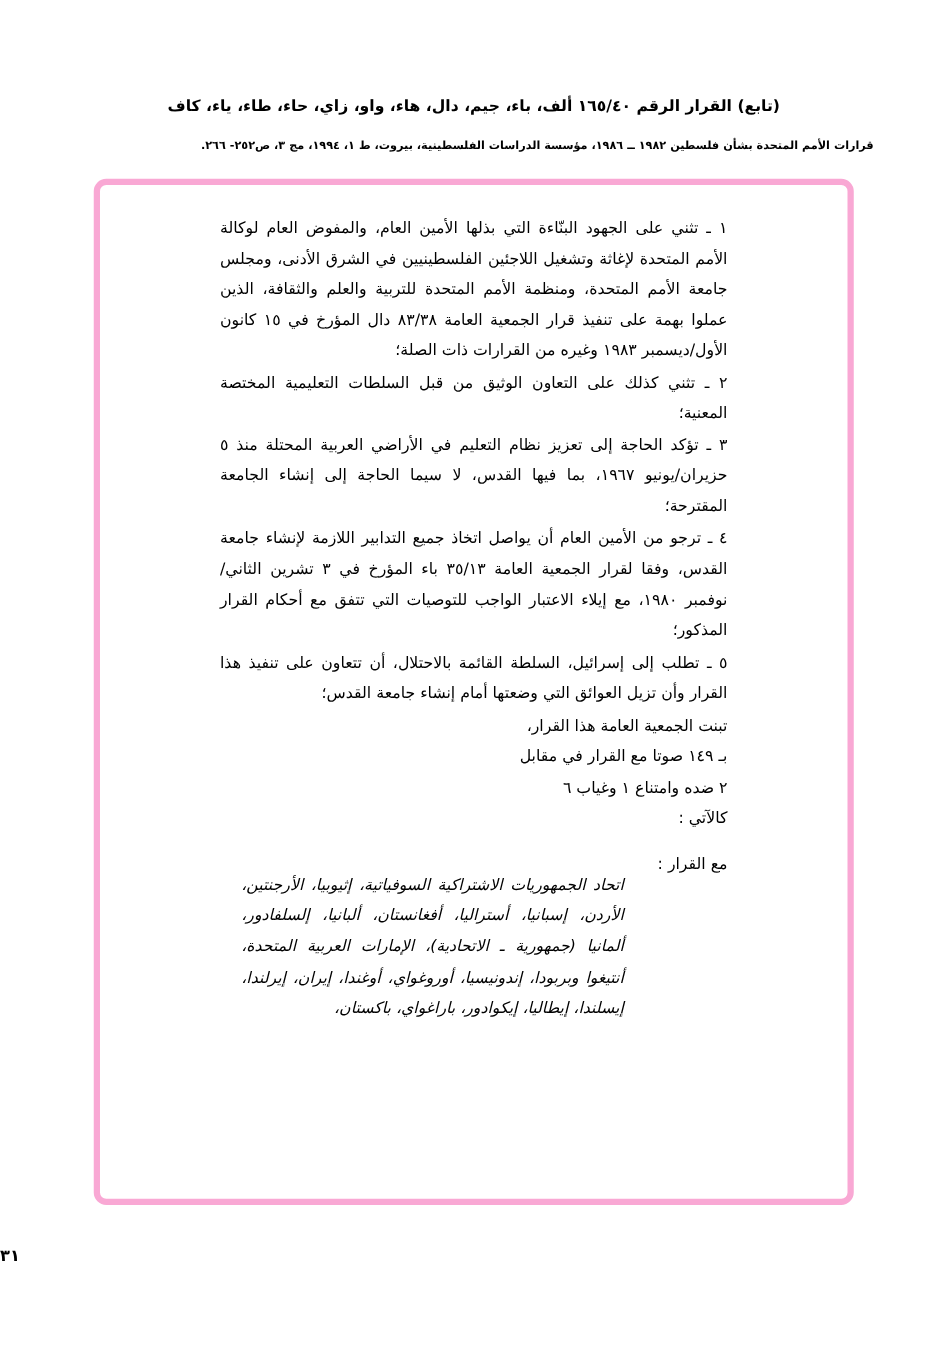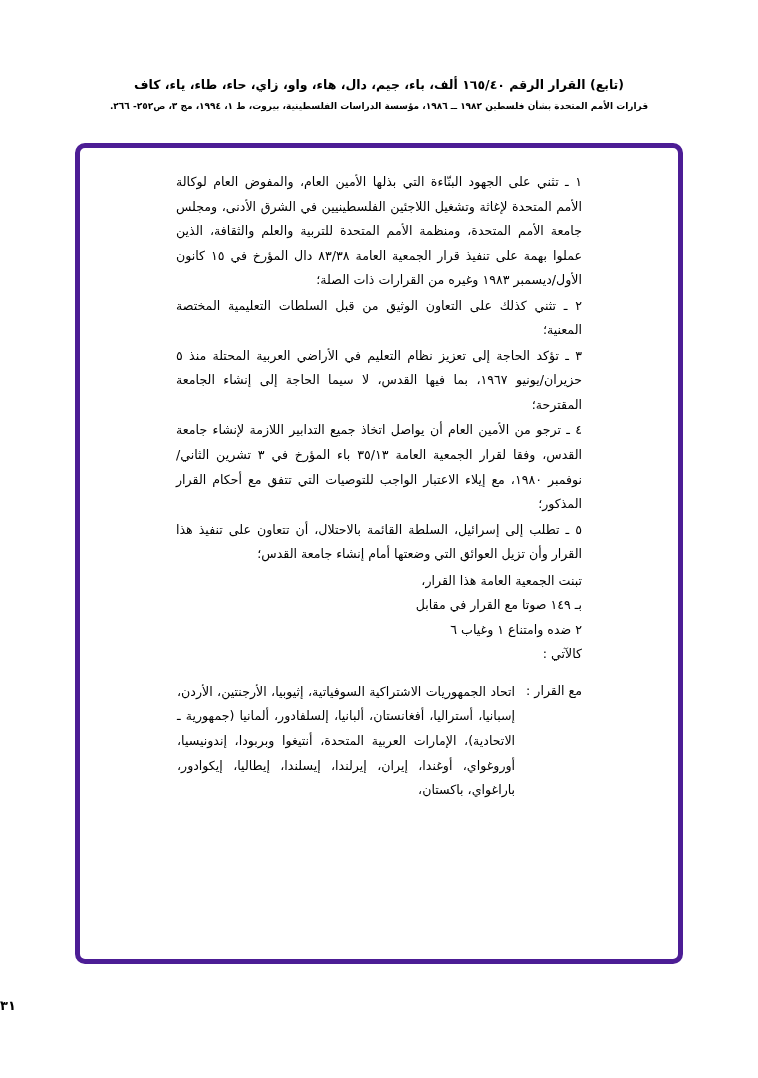--- a/index.html
+++ b/index.html
@@ -31,31 +31,32 @@
   .header-title {
     font-size: 12.5px;
     font-weight: bold;
     letter-spacing: 0px;
     line-height: 1.5;
     color: #000;
   }
   .header-source {
     font-size: 9px;
     font-weight: bold;
-    margin-top: 5px;
+    margin-top: 16px;
     color: #000;
     line-height: 1.4;
+    text-align: right;
   }
   .frame {
     position: absolute;
     top: 143px;
     left: 75px;
     width: 608px;
     height: 821px;
-    border: 5px solid #4c1d95;
+    border: 5px solid #f9a8d4;
     border-radius: 10px;
     box-sizing: border-box;
     background: #fff;
   }
   .content {
     position: absolute;
     top: 22px;
     right: 96px;
     left: 96px;
     direction: rtl;
@@ -87,22 +88,23 @@
     font-size: 12.6px;
     line-height: 1.95;
   }
   .countries-list {
     flex: 1;
     text-align: justify;
     font-size: 12.6px;
     line-height: 1.95;
   }
   .countries-list p {
-    margin: 1px;
+    margin: 17px;
     text-align: justify;
+    font-style: italic;
   }
   .page-number {
     position: absolute;
     top: 998px;
     left: 0;
     right: 0;
     text-align: left;
     font-size: 13px;
     letter-spacing: 2px;
     font-weight: bold;

